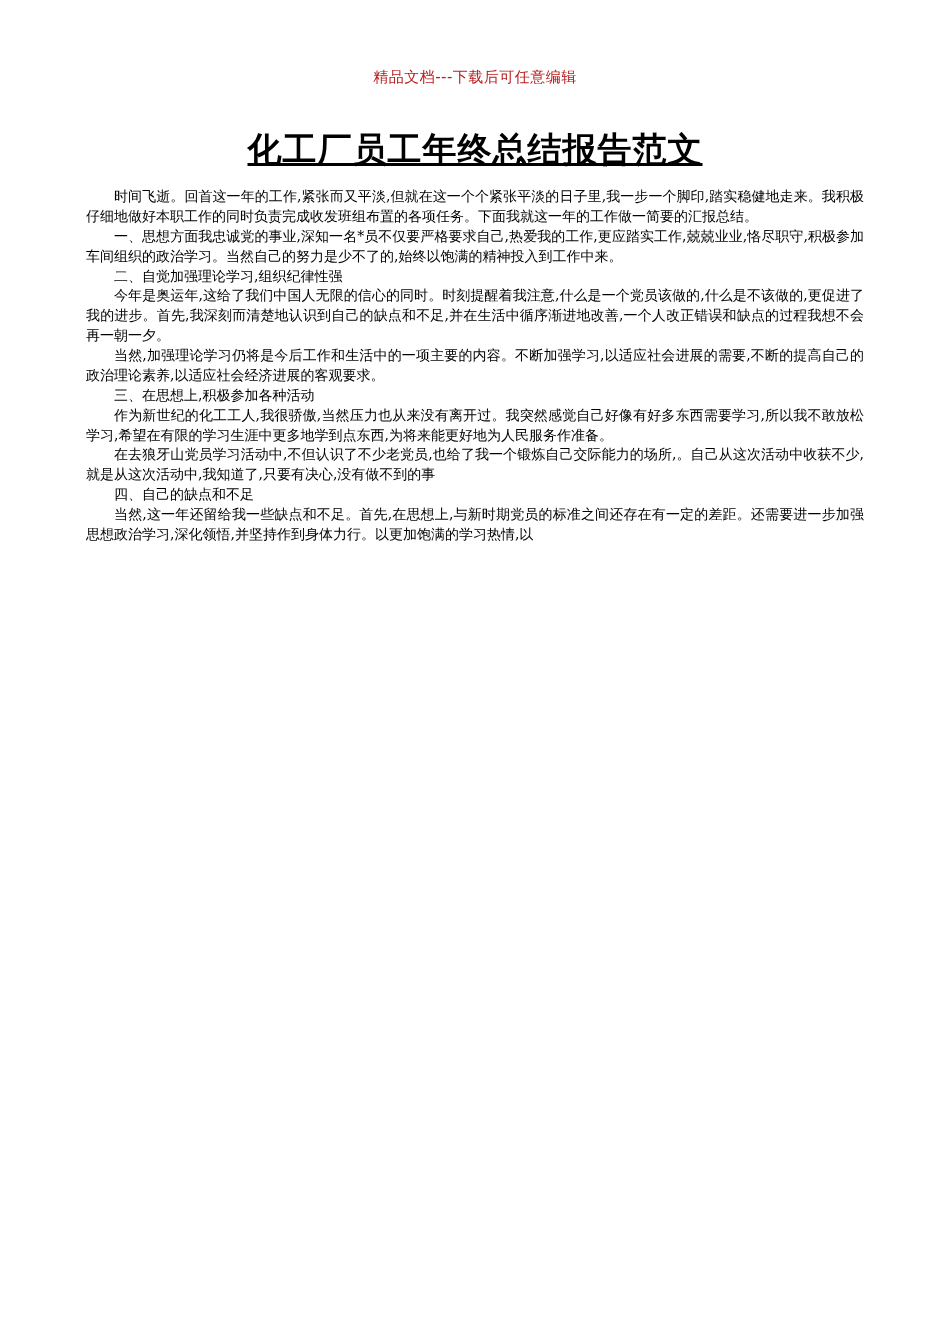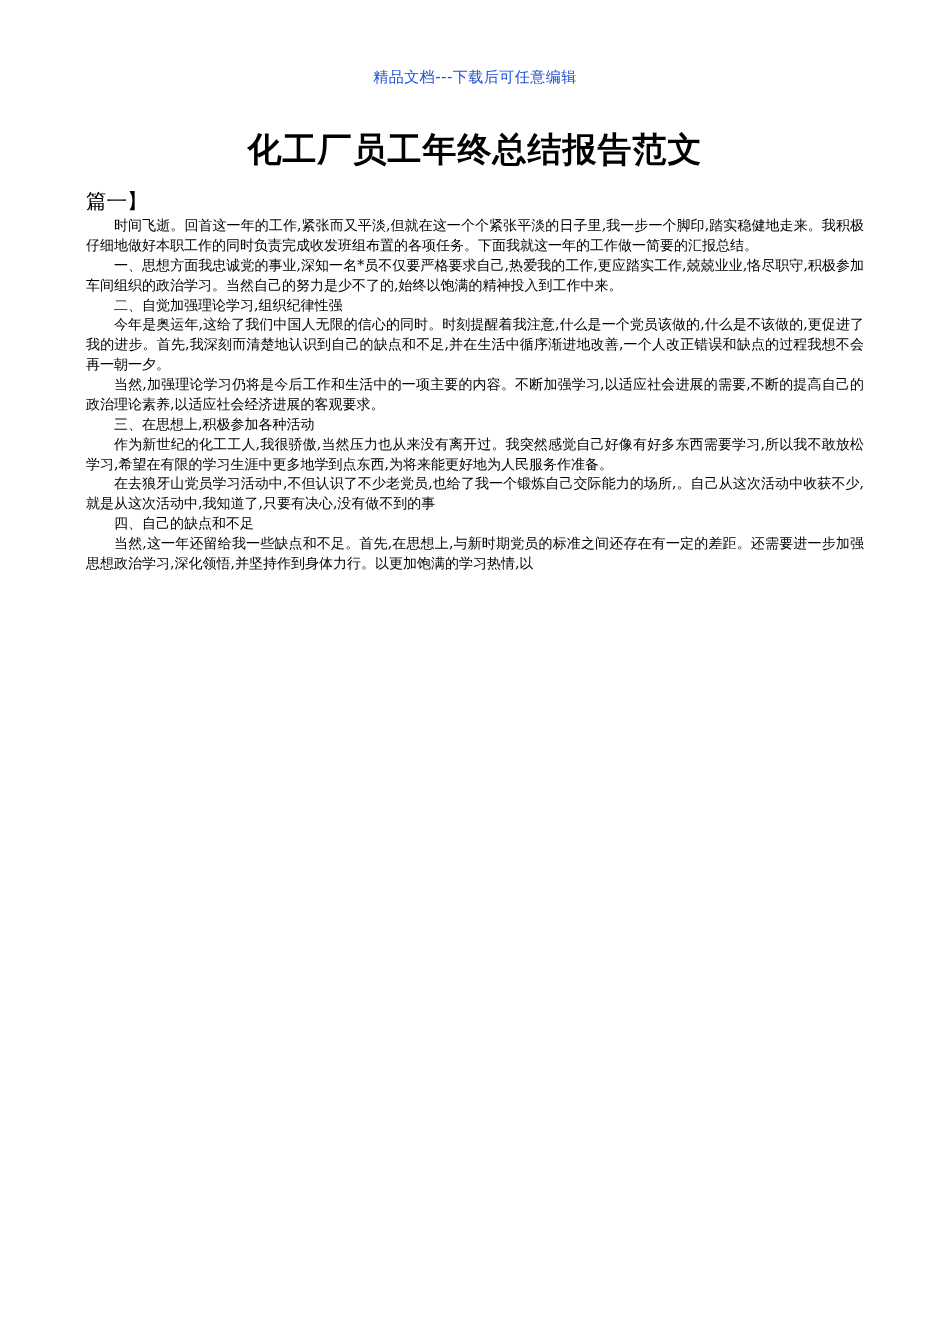--- a/index.html
+++ b/index.html
@@ -17,33 +17,34 @@
     box-sizing: border-box;
     position: relative;
     background: #ffffff;
     overflow: hidden;
     padding: 0 86px;
   }
   .watermark {
     text-align: center;
     font-family: "DejaVu Sans", "Liberation Sans", sans-serif;
     font-size: 15px;
-    color: #1d4ed8;
+    color: #b91c1c;
     letter-spacing: 0.5px;
     padding-top: 68px;
   }
   .doc-title {
     text-align: center;
     font-family: "DejaVu Sans", "Liberation Sans", sans-serif;
     font-weight: bold;
     font-size: 34px;
     letter-spacing: 1px;
     margin-top: 40px;
     margin-bottom: 14px;
     color: #000000;
+    text-decoration: underline;
   }
   .section-label {
     font-size: 20.5px;
     line-height: 1.42;
     margin: 0;
     text-align: justify;
     text-justify: inter-ideograph;
   }
   p.body-para {
     font-size: 14px;
@@ -62,21 +63,20 @@
 </head>
 <body>
 
 <div class="page">
 
   <div class="watermark">精品文档---下载后可任意编辑</div>
 
   <h1 class="doc-title">化工厂员工年终总结报告范文</h1>
 
   <div class="content">
-    <div class="section-label">篇一】</div>
 
     <p class="body-para">时间飞逝。回首这一年的工作,紧张而又平淡,但就在这一个个紧张平淡的日子里,我一步一个脚印,踏实稳健地走来。我积极仔细地做好本职工作的同时负责完成收发班组布置的各项任务。下面我就这一年的工作做一简要的汇报总结。</p>
     <p class="body-para">一、思想方面我忠诚党的事业,深知一名*员不仅要严格要求自己,热爱我的工作,更应踏实工作,兢兢业业,恪尽职守,积极参加车间组织的政治学习。当然自己的努力是少不了的,始终以饱满的精神投入到工作中来。</p>
     <p class="body-para">二、自觉加强理论学习,组织纪律性强</p>
     <p class="body-para">今年是奥运年,这给了我们中国人无限的信心的同时。时刻提醒着我注意,什么是一个党员该做的,什么是不该做的,更促进了我的进步。首先,我深刻而清楚地认识到自己的缺点和不足,并在生活中循序渐进地改善,一个人改正错误和缺点的过程我想不会再一朝一夕。</p>
     <p class="body-para">当然,加强理论学习仍将是今后工作和生活中的一项主要的内容。不断加强学习,以适应社会进展的需要,不断的提高自己的政治理论素养,以适应社会经济进展的客观要求。</p>
     <p class="body-para">三、在思想上,积极参加各种活动</p>
     <p class="body-para">作为新世纪的化工工人,我很骄傲,当然压力也从来没有离开过。我突然感觉自己好像有好多东西需要学习,所以我不敢放松学习,希望在有限的学习生涯中更多地学到点东西,为将来能更好地为人民服务作准备。</p>
     <p class="body-para">在去狼牙山党员学习活动中,不但认识了不少老党员,也给了我一个锻炼自己交际能力的场所,。自己从这次活动中收获不少,就是从这次活动中,我知道了,只要有决心,没有做不到的事</p>
     <p class="body-para">四、自己的缺点和不足</p>

